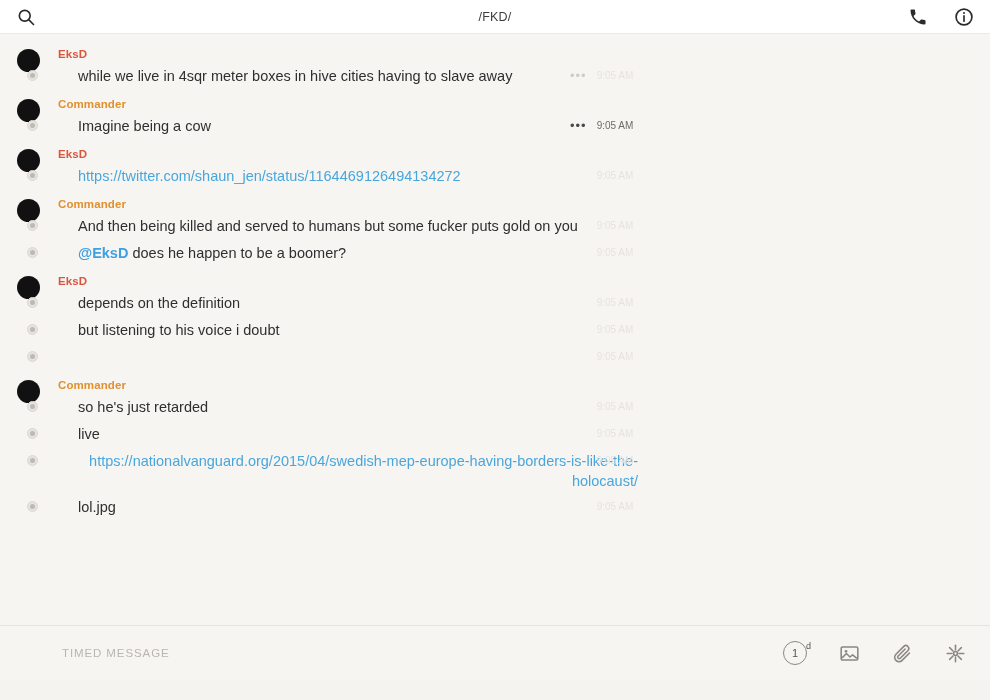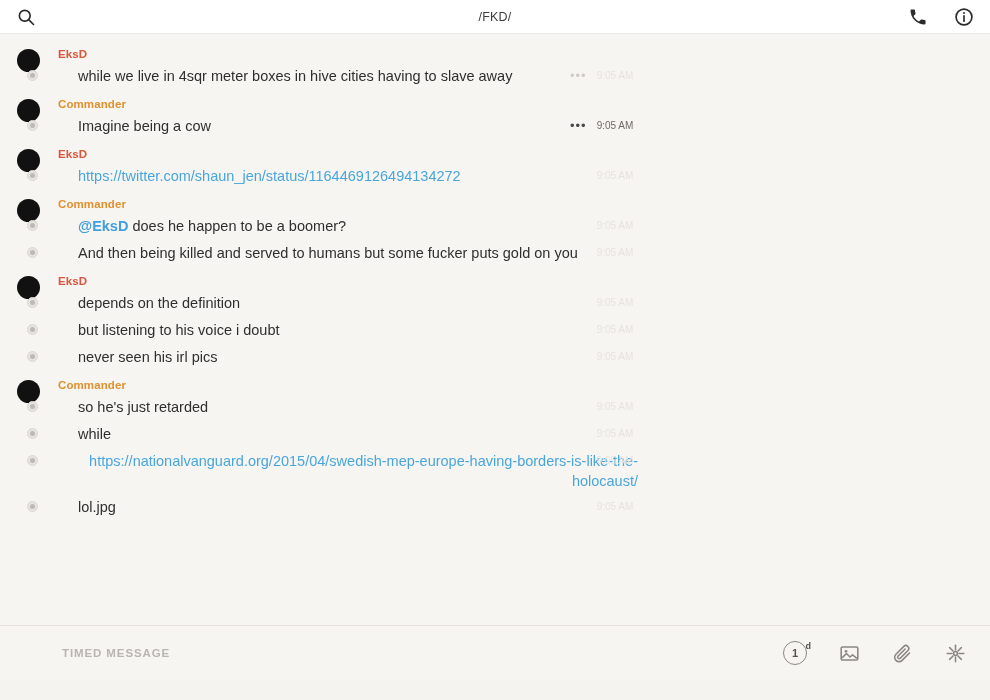--- a/index.html
+++ b/index.html
@@ -141,21 +141,20 @@
 
   
   .composer {
     flex: 0 0 55px;
     height: 55px;
     background: #f7f5f2;
     border-top: 1px solid #e6e3de;
     display: flex;
     align-items: center;
     padding: 0 18px 0 62px;
-    font-weight: bold;
   }
   .composer .placeholder {
     font-size: 11.5px;
     letter-spacing: 0.9px;
     color: #b9b6b1;
     text-transform: uppercase;
   }
   .composer .actions {
     margin-left: auto;
     display: flex;
@@ -247,34 +246,34 @@
             <span class="dots" style="visibility: hidden;">•••</span>
             <span class="time">9:05 AM</span>
           </span>
         </div>
       </div>
       <div class="msg-group">
         <div class="avatar"></div>
         <div class="author commander">Commander</div>
         <div class="line">
           <span class="bullet"></span>
+          <span class="text">And then being killed and served to humans but some fucker puts gold on you</span>
+          <span class="meta">
+            <span class="dots" style="visibility: hidden;">•••</span>
+            <span class="time">9:05 AM</span>
+          </span>
+        </div>
+        <div class="line">
+          <span class="bullet"></span>
           <span class="text"><span class="mention">@EksD</span> does he happen to be a boomer?</span>
           <span class="meta">
             <span class="dots" style="visibility: hidden;">•••</span>
             <span class="time">9:05 AM</span>
           </span>
         </div>
-        <div class="line">
-          <span class="bullet"></span>
-          <span class="text">And then being killed and served to humans but some fucker puts gold on you</span>
-          <span class="meta">
-            <span class="dots" style="visibility: hidden;">•••</span>
-            <span class="time">9:05 AM</span>
-          </span>
-        </div>
       </div>
       <div class="msg-group">
         <div class="avatar"></div>
         <div class="author eksd">EksD</div>
         <div class="line">
           <span class="bullet"></span>
           <span class="text">depends on the definition</span>
           <span class="meta">
             <span class="dots" style="visibility: hidden;">•••</span>
             <span class="time">9:05 AM</span>
@@ -283,41 +282,40 @@
         <div class="line">
           <span class="bullet"></span>
           <span class="text">but listening to his voice i doubt</span>
           <span class="meta">
             <span class="dots" style="visibility: hidden;">•••</span>
             <span class="time">9:05 AM</span>
           </span>
         </div>
         <div class="line">
           <span class="bullet"></span>
-          <span class="text">never seen his irl pics</span>
           <span class="meta">
             <span class="dots" style="visibility: hidden;">•••</span>
             <span class="time">9:05 AM</span>
           </span>
         </div>
       </div>
       <div class="msg-group">
         <div class="avatar"></div>
         <div class="author commander">Commander</div>
         <div class="line">
           <span class="bullet"></span>
           <span class="text">so he's just retarded</span>
           <span class="meta">
             <span class="dots" style="visibility: hidden;">•••</span>
             <span class="time">9:05 AM</span>
           </span>
         </div>
         <div class="line">
           <span class="bullet"></span>
-          <span class="text">while</span>
+          <span class="text">live</span>
           <span class="meta">
             <span class="dots" style="visibility: hidden;">•••</span>
             <span class="time">9:05 AM</span>
           </span>
         </div>
         <div class="line">
           <span class="bullet"></span>
           <span class="text link">https://nationalvanguard.org/2015/04/swedish-mep-europe-having-borders-is-like-the-holocaust/</span>
           <span class="meta">
             <span class="dots" style="visibility: hidden;">•••</span>

